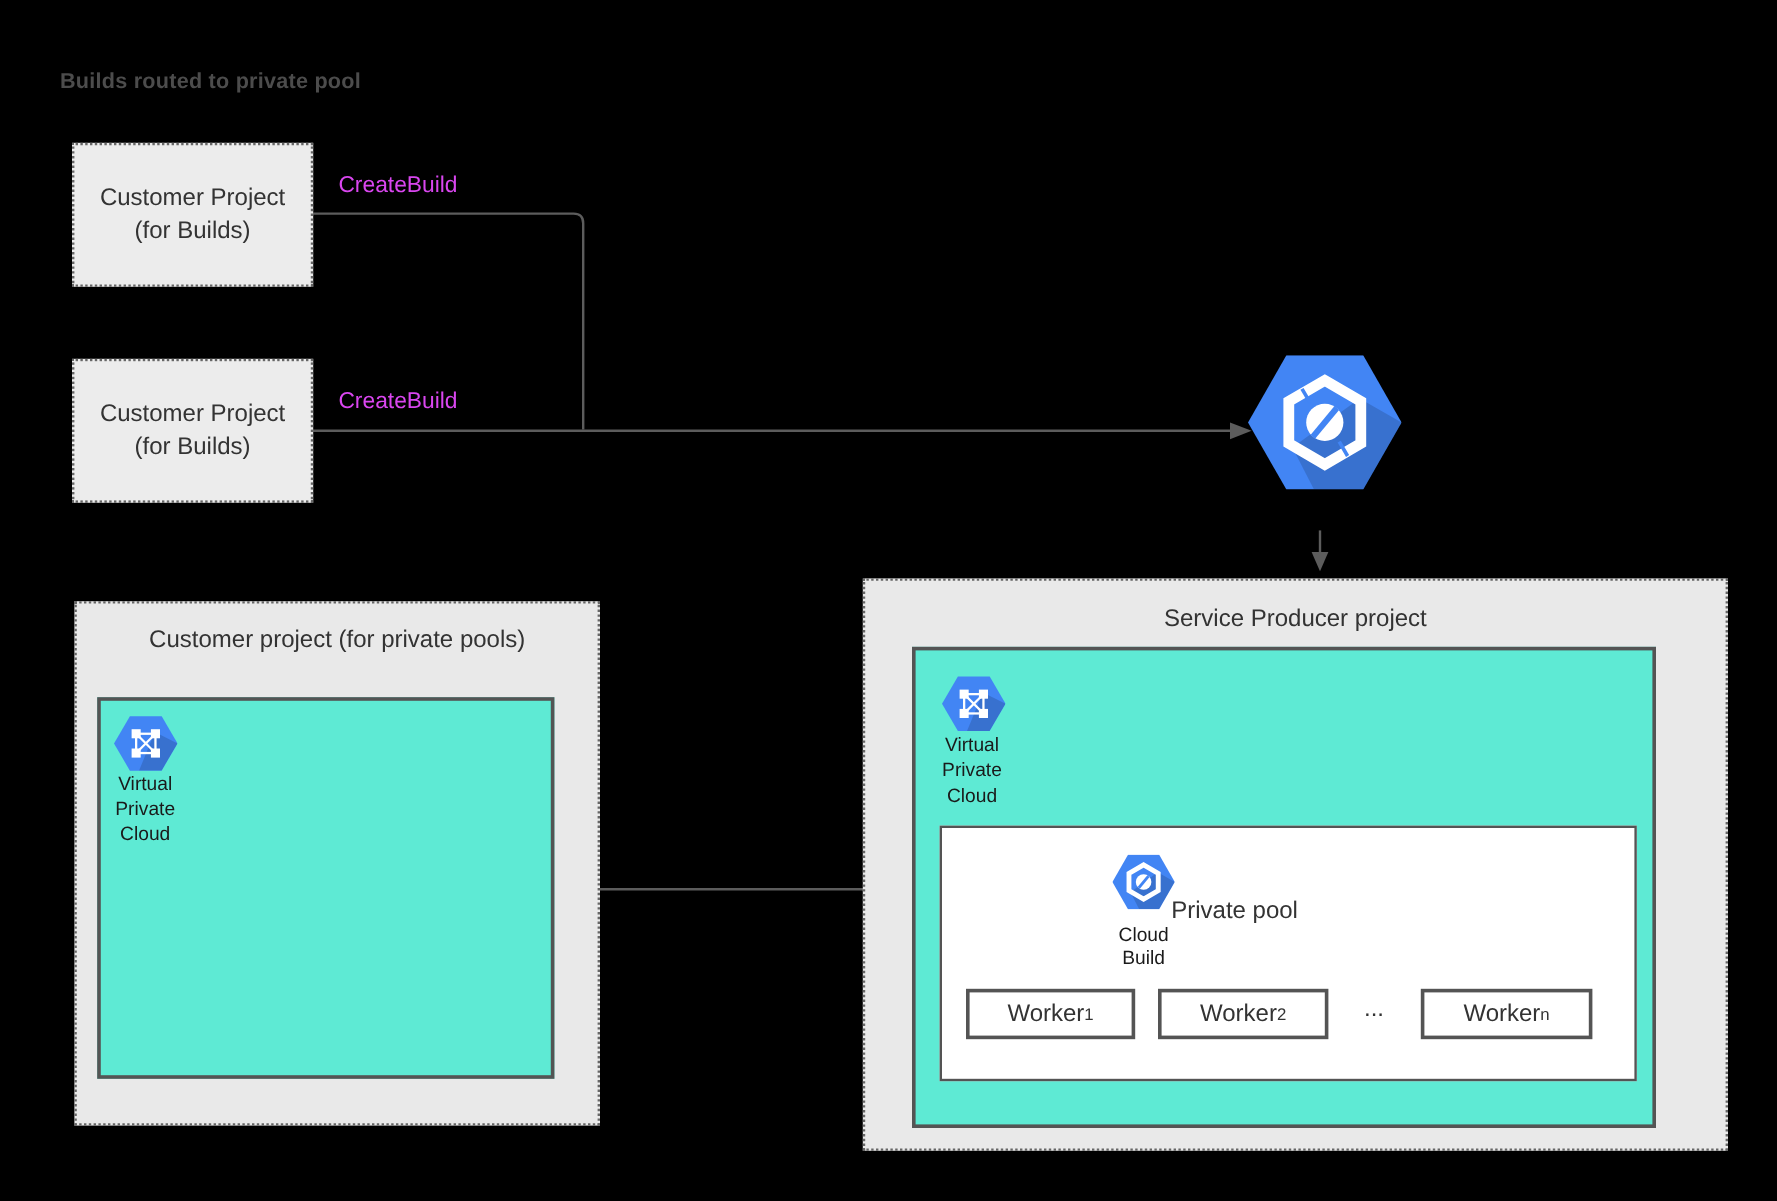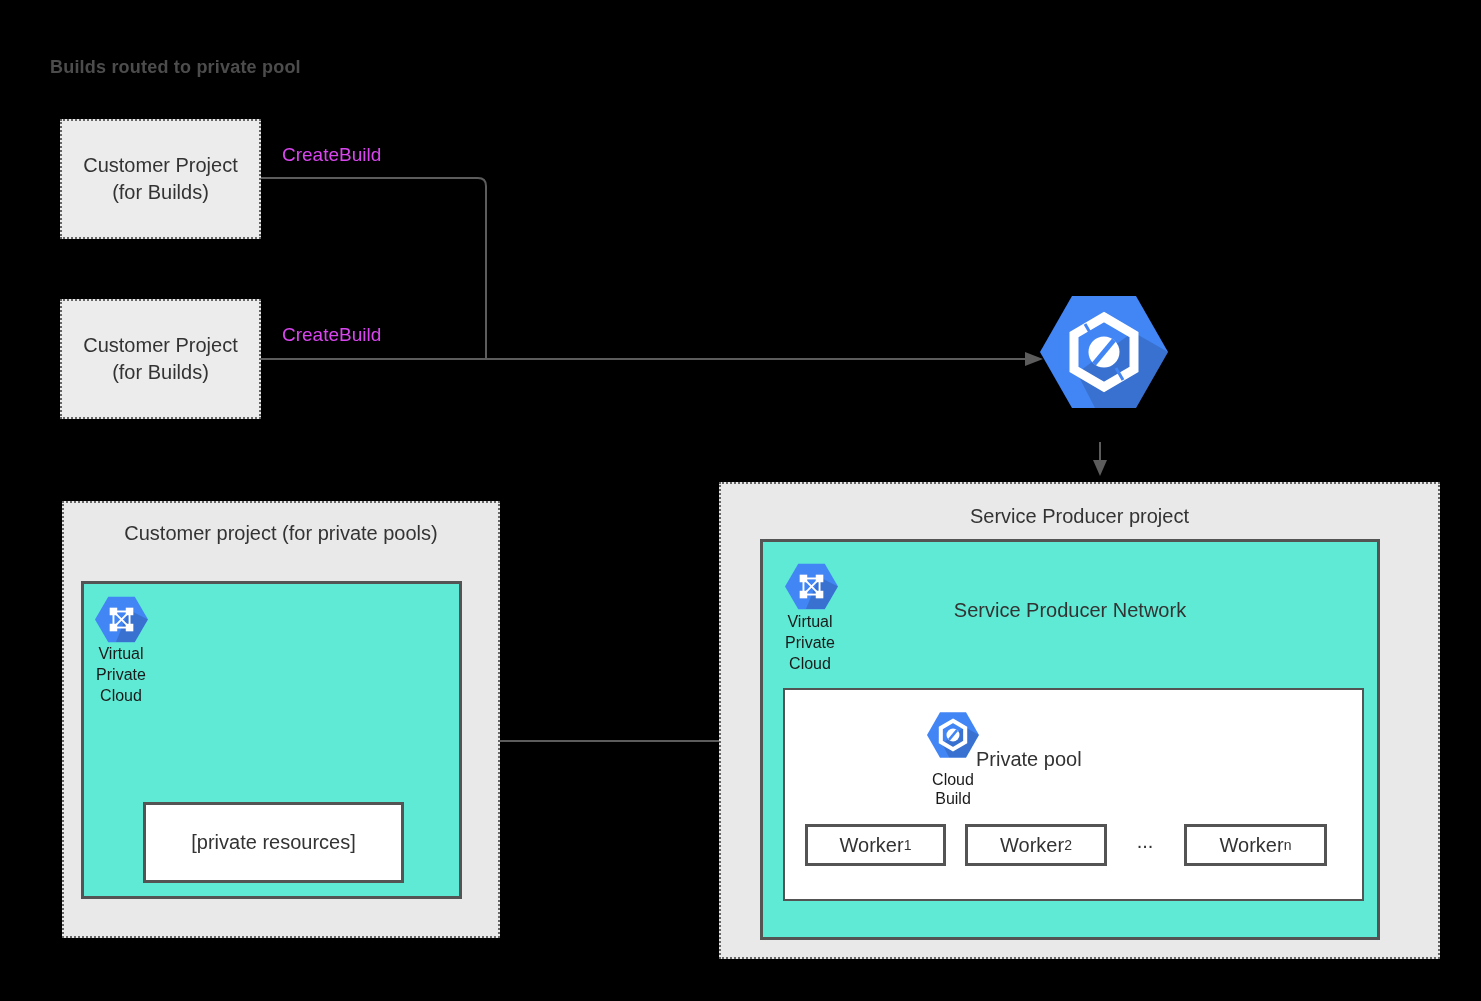--- a/index.html
+++ b/index.html
@@ -124,23 +124,20 @@
         <rect x="32.5" y="11.5" width="8" height="8" fill="#fff"></rect>
         <rect x="15.5" y="28.5" width="8" height="8" fill="#fff"></rect>
         <rect x="32.5" y="28.5" width="8" height="8" fill="#fff"></rect>
       </svg>
     </div>
     <div class="vpc-label" style="left:-3px;top:59px;width:80px;">
       <div>Virtual</div>
       <div>Private</div>
       <div>Cloud</div>
     </div>
-    <div class="abs white-box" style="left:59px;top:218px;width:261px;height:81px;font-size:20px;">
-      <span>[private resources]</span>
-    </div>
   </div>
 
   <div class="abs dotted-box" style="left:719px;top:482px;width:721px;height:477px;padding-top:21px;">
     <div class="proj-title">Service Producer project</div>
   </div>
 
   <div class="abs network-box" style="left:760px;top:539px;width:620px;height:401px;">
     <div class="abs" style="left:22px;top:21px;width:53px;height:47px;">
       <svg width="53" height="47" viewBox="0 0 56 48">
         <defs>
@@ -157,21 +154,20 @@
         <rect x="32.5" y="11.5" width="8" height="8" fill="#fff"></rect>
         <rect x="15.5" y="28.5" width="8" height="8" fill="#fff"></rect>
         <rect x="32.5" y="28.5" width="8" height="8" fill="#fff"></rect>
       </svg>
     </div>
     <div class="vpc-label" style="left:7px;top:69px;width:80px;">
       <div>Virtual</div>
       <div>Private</div>
       <div>Cloud</div>
     </div>
-    <div class="network-title" style="top:57px;">Service Producer Network</div>
 
     <div class="abs pool-box" style="left:20px;top:146px;width:581px;height:213px;">
       <div class="abs" style="left:142px;top:22px;width:52px;height:46px;">
         <svg width="52" height="46" viewBox="0 0 128 112">
           <defs>
               <clipPath id="hexD">
                 <path d="M32,0 H96 L128,56 L96,112 H32 L0,56 Z"></path>
               </clipPath>
             </defs>
           <path d="M32,0 H96 L128,56 L96,112 H32 L0,56 Z" fill="#4285F4"></path>

